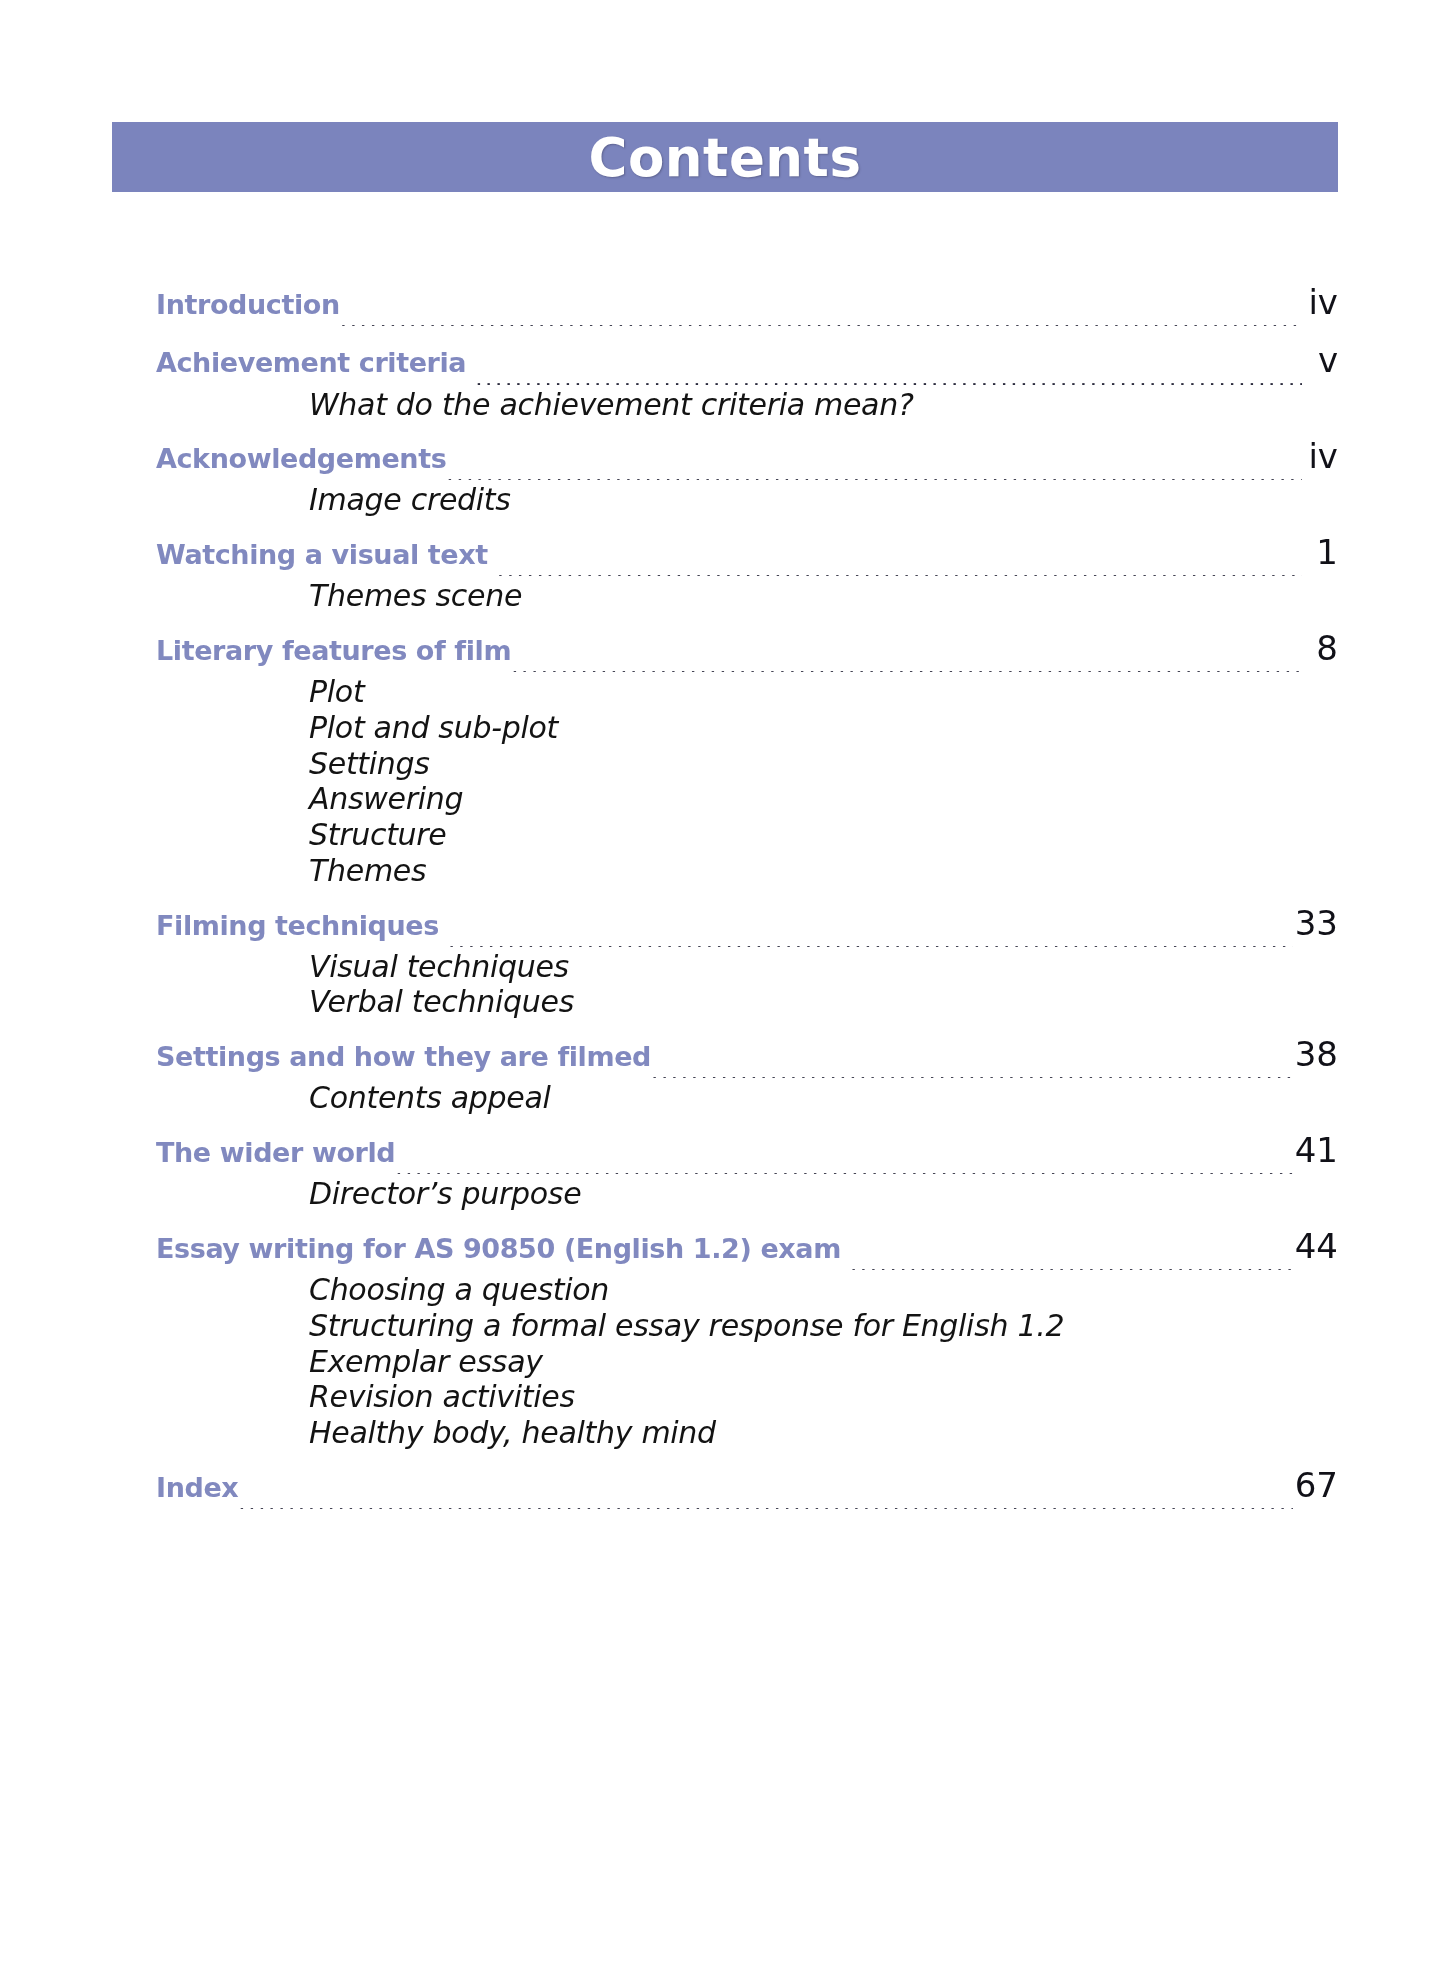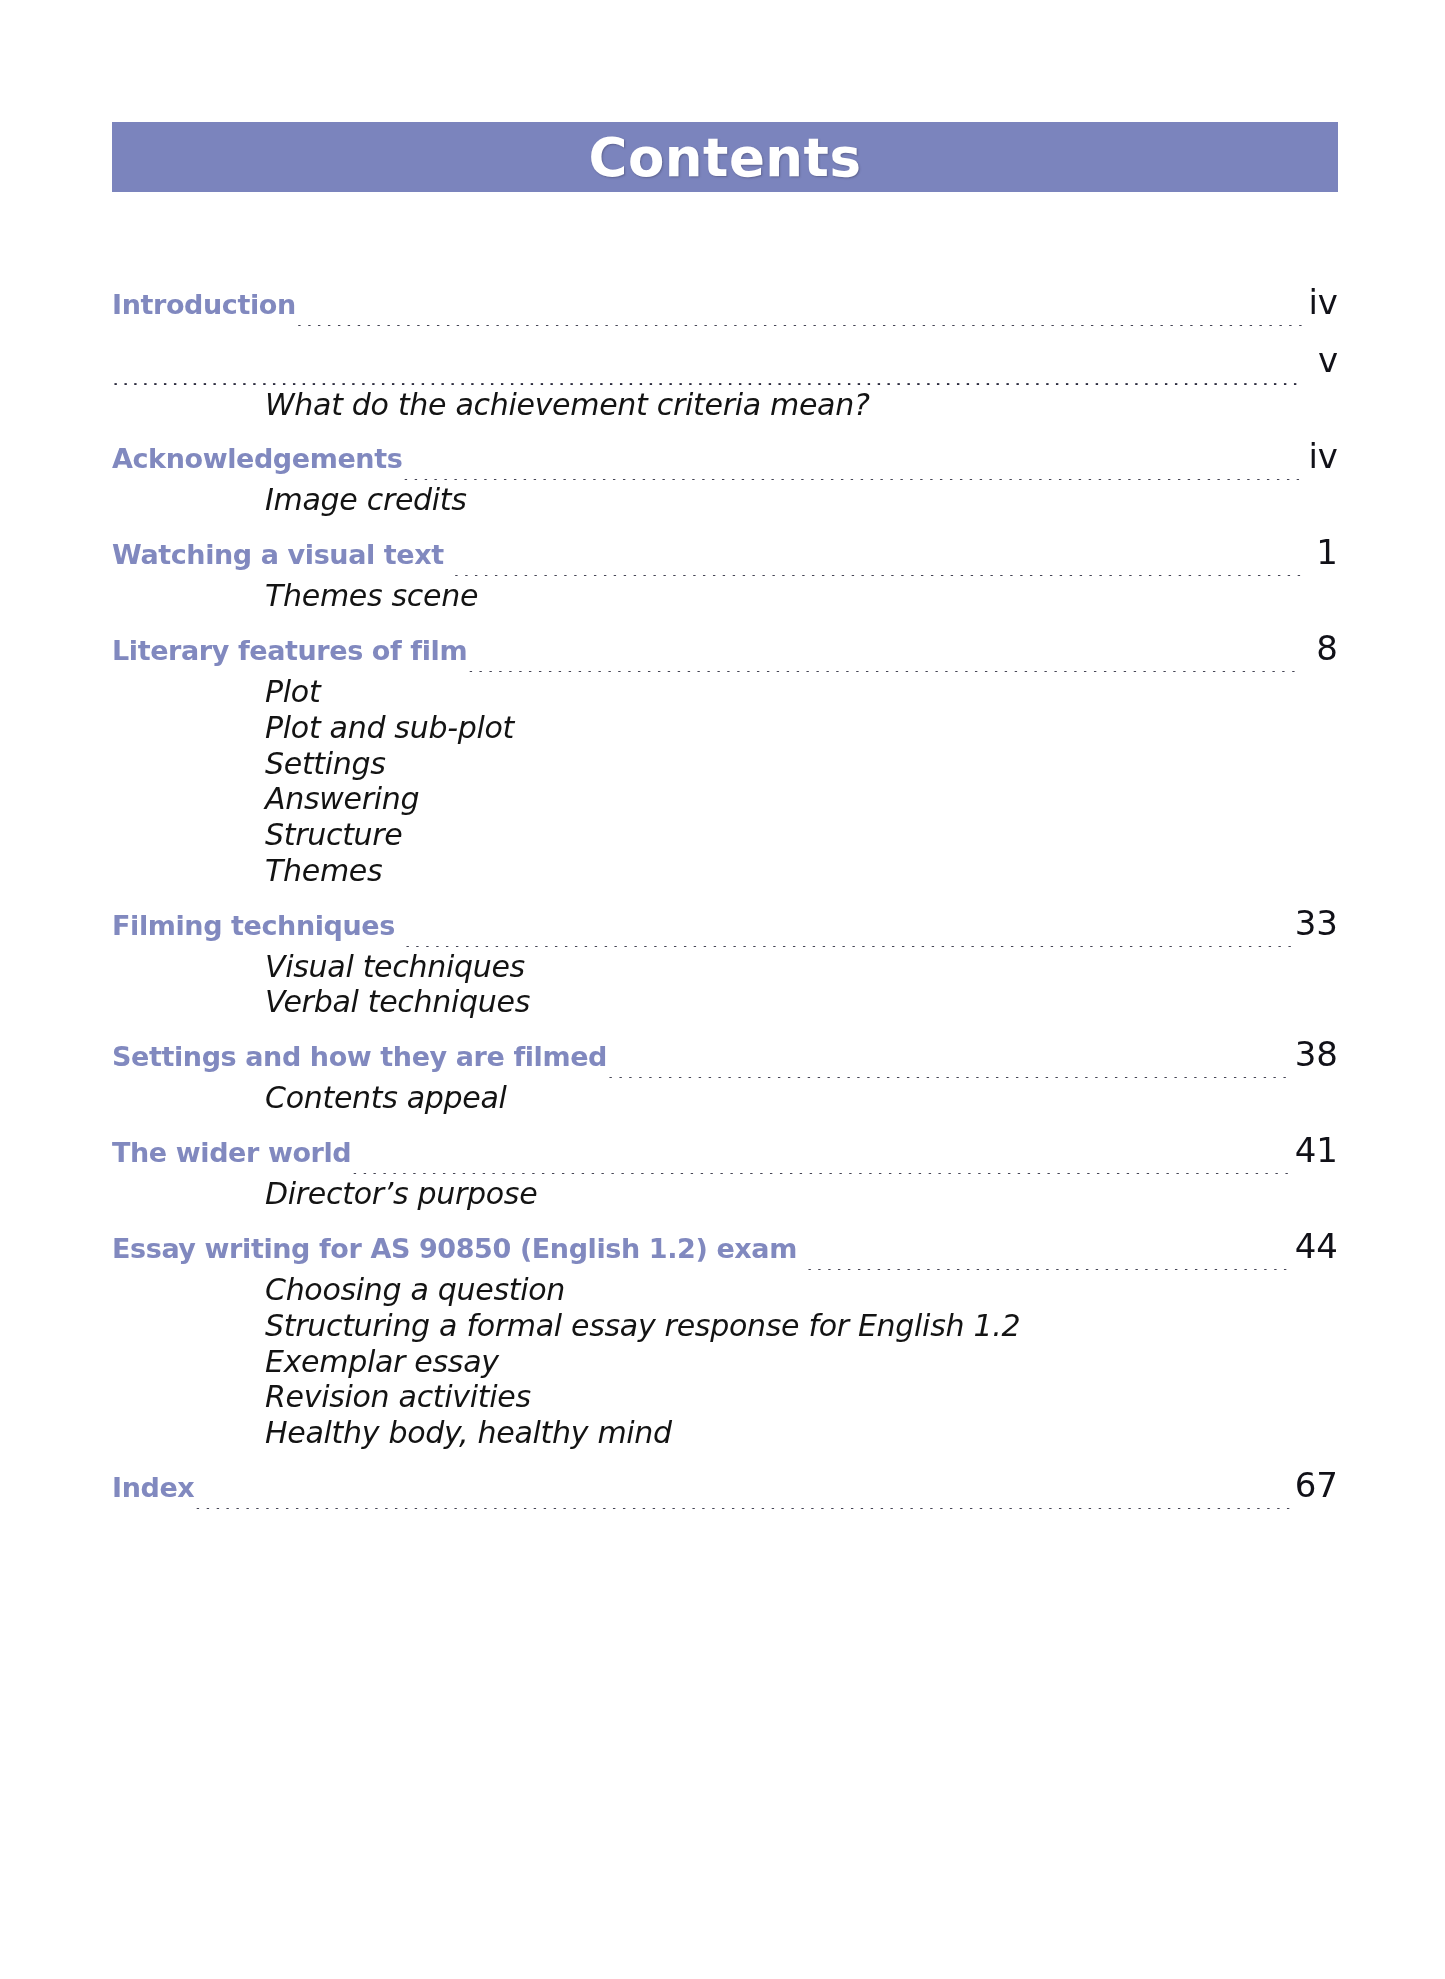--- a/index.html
+++ b/index.html
@@ -110,41 +110,42 @@
     margin-left: 153px;
     color: #131313;
     font-family: "DejaVu Sans", sans-serif;
     font-style: italic;
     font-size: 30px;
     line-height: 1.19;
     letter-spacing: -0.3px;
     white-space: pre;
   }
 
-  .entry-block { margin-bottom: 10px; }
+  .entry-block { margin-bottom: 10px; margin-left: 44px; }
 </style>
 </head>
 <body>
 
 <div class="page">
 
   <div class="header-bar">
     <div class="header-title">Contents</div>
   </div>
 
   <div class="toc" id="toc-root">
       <div class="entry-block">
         <div class="toc-entry">
           <span class="entry-title">Introduction</span>
           <span class="leader"></span>
           <span class="entry-page">iv</span>
         </div>
       </div>
       <div class="entry-block">
         <div class="toc-entry">
+          <span class="entry-title">Achievement criteria </span>
           <span class="leader"></span>
           <span class="entry-page">v</span>
         </div>
         <ul class="subitems">
           <li class="subitem">What do the achievement criteria mean?</li>
         </ul>
       </div>
       <div class="entry-block">
         <div class="toc-entry">
           <span class="entry-title">Acknowledgements</span>

